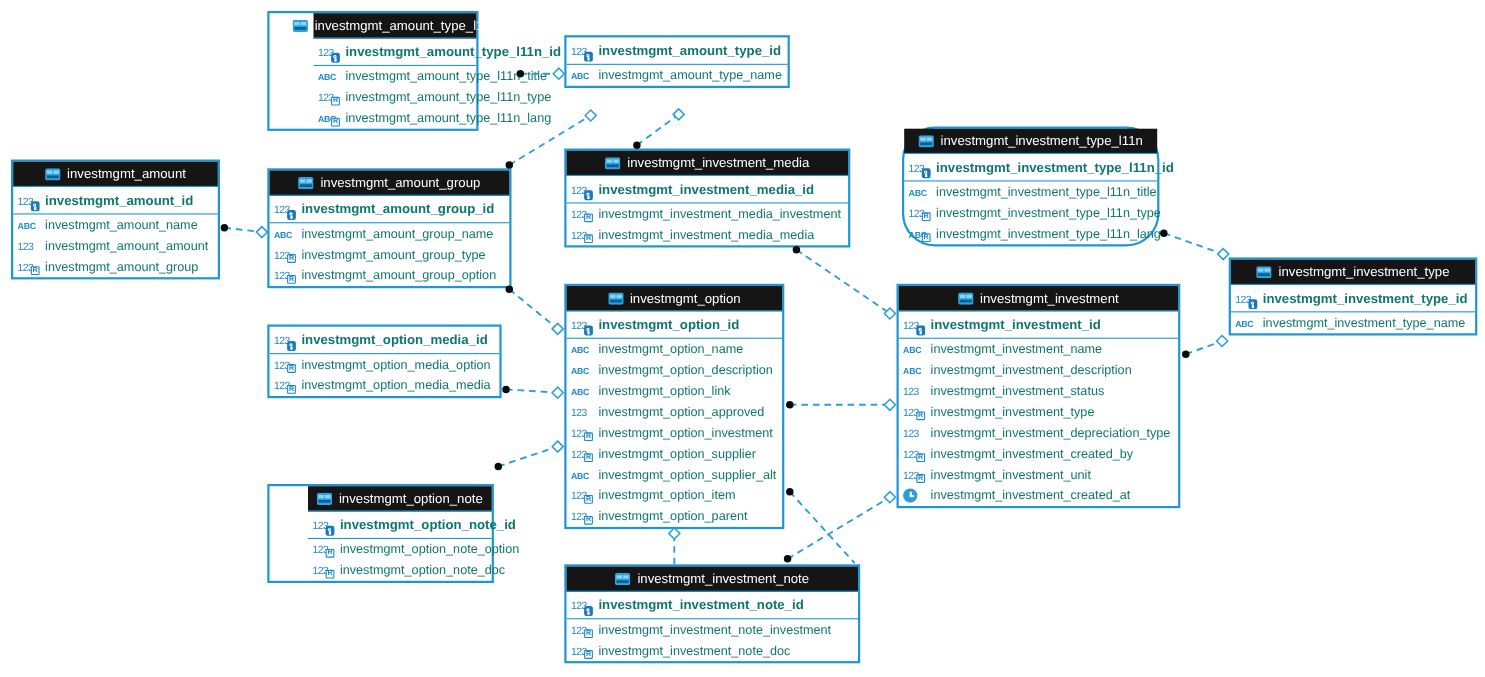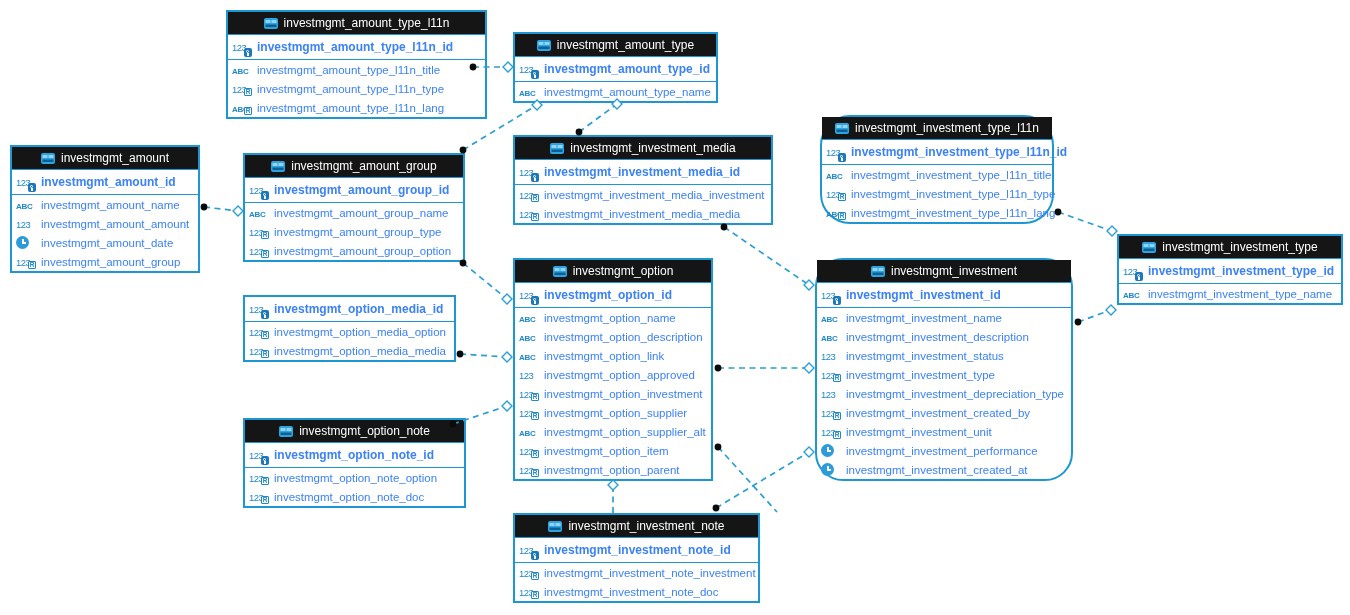--- a/index.html
+++ b/index.html
@@ -4,21 +4,21 @@
 <style>
   html,body{margin:0;padding:0;}
   body{width:1350px;height:615px;position:relative;background:#ffffff;
        font-family:"Liberation Sans",sans-serif;overflow:hidden;}
 
   .table{position:absolute;background:#fff;border:2px solid #1d97d4;box-sizing:border-box;}
   .thead{height:22px;background:#151515;border-bottom:1px solid #1d97d4;
          display:flex;align-items:center;justify-content:center;gap:6px;}
   .tname{color:#ffffff;font-size:12px;white-space:nowrap;}
   .row{height:19px;display:flex;align-items:center;gap:5px;padding:0 4px;
-       font-size:11.5px;color:#3b82f6;white-space:nowrap;}
+       font-size:11.5px;color:#0f766e;white-space:nowrap;}
   .row.pk{height:24px;font-weight:bold;font-size:12px;border-bottom:1px solid #1d97d4;}
 
   .ticon{display:inline-flex;flex:none;}
 
   .ficon{position:relative;width:20px;height:100%;flex:none;display:flex;align-items:center;}
   .fglyph{display:block;}
   .ficon[data-kind^="numeric"] .fglyph::before{content:"123";color:#1e88c9;font-size:9.5px;
         font-weight:normal;letter-spacing:-0.5px;}
   .ficon[data-kind^="text"] .fglyph::before{content:"ABC";color:#1e88c9;font-size:8px;
         font-weight:bold;letter-spacing:-0.3px;}
@@ -72,399 +72,376 @@
       </span>
       <span class="flabel">investmgmt_amount_name</span>
     </div>
   <div class="row">
       <span class="ficon" data-kind="numeric">
         <span class="fglyph"></span>
       </span>
       <span class="flabel">investmgmt_amount_amount</span>
     </div>
   <div class="row">
+      <span class="ficon" data-kind="numeric-fk">
+        <span class="fglyph"></span>
+        <span class="bfk"></span>
+      </span>
+      <span class="flabel">investmgmt_amount_group</span>
+    </div>
+</div>
+
+<div class="table" style="left:243px;top:10px;width:192px;padding-left:40px;">
+  <div class="thead">
+      <span class="ticon">
+        <svg width="14" height="11" viewBox="0 0 14 11">
+          <rect width="14" height="11" rx="2" fill="#2da4e0"></rect>
+          <rect x="1.5" y="2" width="5" height="3" fill="#8fd4f5"></rect>
+          <rect x="7.5" y="2" width="5" height="3" fill="#8fd4f5"></rect>
+          <rect x="1.5" y="6.5" width="11" height="2.5" fill="#0e5e93"></rect>
+        </svg>
+      </span>
+      <span class="tname">investmgmt_amount_type_l11n</span>
+    </div>
+  <div class="row pk">
+      <span class="ficon" data-kind="numeric-pk">
+        <span class="fglyph"></span>
+        <span class="bkey"></span>
+      </span>
+      <span class="flabel">investmgmt_amount_type_l11n_id</span>
+    </div>
+  <div class="row">
+      <span class="ficon" data-kind="text">
+        <span class="fglyph"></span>
+      </span>
+      <span class="flabel">investmgmt_amount_type_l11n_title</span>
+    </div>
+  <div class="row">
+      <span class="ficon" data-kind="numeric-fk">
+        <span class="fglyph"></span>
+        <span class="bfk"></span>
+      </span>
+      <span class="flabel">investmgmt_amount_type_l11n_type</span>
+    </div>
+  <div class="row">
+      <span class="ficon" data-kind="text-fk">
+        <span class="fglyph"></span>
+        <span class="bfk"></span>
+      </span>
+      <span class="flabel">investmgmt_amount_type_l11n_lang</span>
+    </div>
+</div>
+
+<div class="table" style="left:513px;top:32px;width:205px;">
+  <div class="row pk">
+      <span class="ficon" data-kind="numeric-pk">
+        <span class="fglyph"></span>
+        <span class="bkey"></span>
+      </span>
+      <span class="flabel">investmgmt_amount_type_id</span>
+    </div>
+  <div class="row">
+      <span class="ficon" data-kind="text">
+        <span class="fglyph"></span>
+      </span>
+      <span class="flabel">investmgmt_amount_type_name</span>
+    </div>
+</div>
+
+<div class="table" style="left:243px;top:153px;width:222px;">
+  <div class="thead">
+      <span class="ticon">
+        <svg width="14" height="11" viewBox="0 0 14 11">
+          <rect width="14" height="11" rx="2" fill="#2da4e0"></rect>
+          <rect x="1.5" y="2" width="5" height="3" fill="#8fd4f5"></rect>
+          <rect x="7.5" y="2" width="5" height="3" fill="#8fd4f5"></rect>
+          <rect x="1.5" y="6.5" width="11" height="2.5" fill="#0e5e93"></rect>
+        </svg>
+      </span>
+      <span class="tname">investmgmt_amount_group</span>
+    </div>
+  <div class="row pk">
+      <span class="ficon" data-kind="numeric-pk">
+        <span class="fglyph"></span>
+        <span class="bkey"></span>
+      </span>
+      <span class="flabel">investmgmt_amount_group_id</span>
+    </div>
+  <div class="row">
+      <span class="ficon" data-kind="text">
+        <span class="fglyph"></span>
+      </span>
+      <span class="flabel">investmgmt_amount_group_name</span>
+    </div>
+  <div class="row">
+      <span class="ficon" data-kind="numeric-fk">
+        <span class="fglyph"></span>
+        <span class="bfk"></span>
+      </span>
+      <span class="flabel">investmgmt_amount_group_type</span>
+    </div>
+  <div class="row">
+      <span class="ficon" data-kind="numeric-fk">
+        <span class="fglyph"></span>
+        <span class="bfk"></span>
+      </span>
+      <span class="flabel">investmgmt_amount_group_option</span>
+    </div>
+</div>
+
+<div class="table" style="left:513px;top:135px;width:260px;">
+  <div class="thead">
+      <span class="ticon">
+        <svg width="14" height="11" viewBox="0 0 14 11">
+          <rect width="14" height="11" rx="2" fill="#2da4e0"></rect>
+          <rect x="1.5" y="2" width="5" height="3" fill="#8fd4f5"></rect>
+          <rect x="7.5" y="2" width="5" height="3" fill="#8fd4f5"></rect>
+          <rect x="1.5" y="6.5" width="11" height="2.5" fill="#0e5e93"></rect>
+        </svg>
+      </span>
+      <span class="tname">investmgmt_investment_media</span>
+    </div>
+  <div class="row pk">
+      <span class="ficon" data-kind="numeric-pk">
+        <span class="fglyph"></span>
+        <span class="bkey"></span>
+      </span>
+      <span class="flabel">investmgmt_investment_media_id</span>
+    </div>
+  <div class="row">
+      <span class="ficon" data-kind="numeric-fk">
+        <span class="fglyph"></span>
+        <span class="bfk"></span>
+      </span>
+      <span class="flabel">investmgmt_investment_media_investment</span>
+    </div>
+  <div class="row">
+      <span class="ficon" data-kind="numeric-fk">
+        <span class="fglyph"></span>
+        <span class="bfk"></span>
+      </span>
+      <span class="flabel">investmgmt_investment_media_media</span>
+    </div>
+</div>
+
+<div class="table" style="left:820px;top:115px;width:234px;border-radius:30px;">
+  <div class="thead">
+      <span class="ticon">
+        <svg width="14" height="11" viewBox="0 0 14 11">
+          <rect width="14" height="11" rx="2" fill="#2da4e0"></rect>
+          <rect x="1.5" y="2" width="5" height="3" fill="#8fd4f5"></rect>
+          <rect x="7.5" y="2" width="5" height="3" fill="#8fd4f5"></rect>
+          <rect x="1.5" y="6.5" width="11" height="2.5" fill="#0e5e93"></rect>
+        </svg>
+      </span>
+      <span class="tname">investmgmt_investment_type_l11n</span>
+    </div>
+  <div class="row pk">
+      <span class="ficon" data-kind="numeric-pk">
+        <span class="fglyph"></span>
+        <span class="bkey"></span>
+      </span>
+      <span class="flabel">investmgmt_investment_type_l11n_id</span>
+    </div>
+  <div class="row">
+      <span class="ficon" data-kind="text">
+        <span class="fglyph"></span>
+      </span>
+      <span class="flabel">investmgmt_investment_type_l11n_title</span>
+    </div>
+  <div class="row">
+      <span class="ficon" data-kind="numeric-fk">
+        <span class="fglyph"></span>
+        <span class="bfk"></span>
+      </span>
+      <span class="flabel">investmgmt_investment_type_l11n_type</span>
+    </div>
+  <div class="row">
+      <span class="ficon" data-kind="text-fk">
+        <span class="fglyph"></span>
+        <span class="bfk"></span>
+      </span>
+      <span class="flabel">investmgmt_investment_type_l11n_lang</span>
+    </div>
+</div>
+
+<div class="table" style="left:1117px;top:234px;width:226px;">
+  <div class="thead">
+      <span class="ticon">
+        <svg width="14" height="11" viewBox="0 0 14 11">
+          <rect width="14" height="11" rx="2" fill="#2da4e0"></rect>
+          <rect x="1.5" y="2" width="5" height="3" fill="#8fd4f5"></rect>
+          <rect x="7.5" y="2" width="5" height="3" fill="#8fd4f5"></rect>
+          <rect x="1.5" y="6.5" width="11" height="2.5" fill="#0e5e93"></rect>
+        </svg>
+      </span>
+      <span class="tname">investmgmt_investment_type</span>
+    </div>
+  <div class="row pk">
+      <span class="ficon" data-kind="numeric-pk">
+        <span class="fglyph"></span>
+        <span class="bkey"></span>
+      </span>
+      <span class="flabel">investmgmt_investment_type_id</span>
+    </div>
+  <div class="row">
+      <span class="ficon" data-kind="text">
+        <span class="fglyph"></span>
+      </span>
+      <span class="flabel">investmgmt_investment_type_name</span>
+    </div>
+</div>
+
+<div class="table" style="left:513px;top:258px;width:200px;text-align:right;">
+  <div class="thead">
+      <span class="ticon">
+        <svg width="14" height="11" viewBox="0 0 14 11">
+          <rect width="14" height="11" rx="2" fill="#2da4e0"></rect>
+          <rect x="1.5" y="2" width="5" height="3" fill="#8fd4f5"></rect>
+          <rect x="7.5" y="2" width="5" height="3" fill="#8fd4f5"></rect>
+          <rect x="1.5" y="6.5" width="11" height="2.5" fill="#0e5e93"></rect>
+        </svg>
+      </span>
+      <span class="tname">investmgmt_option</span>
+    </div>
+  <div class="row pk">
+      <span class="ficon" data-kind="numeric-pk">
+        <span class="fglyph"></span>
+        <span class="bkey"></span>
+      </span>
+      <span class="flabel">investmgmt_option_id</span>
+    </div>
+  <div class="row">
+      <span class="ficon" data-kind="text">
+        <span class="fglyph"></span>
+      </span>
+      <span class="flabel">investmgmt_option_name</span>
+    </div>
+  <div class="row">
+      <span class="ficon" data-kind="text">
+        <span class="fglyph"></span>
+      </span>
+      <span class="flabel">investmgmt_option_description</span>
+    </div>
+  <div class="row">
+      <span class="ficon" data-kind="text">
+        <span class="fglyph"></span>
+      </span>
+      <span class="flabel">investmgmt_option_link</span>
+    </div>
+  <div class="row">
+      <span class="ficon" data-kind="numeric">
+        <span class="fglyph"></span>
+      </span>
+      <span class="flabel">investmgmt_option_approved</span>
+    </div>
+  <div class="row">
+      <span class="ficon" data-kind="numeric-fk">
+        <span class="fglyph"></span>
+        <span class="bfk"></span>
+      </span>
+      <span class="flabel">investmgmt_option_investment</span>
+    </div>
+  <div class="row">
+      <span class="ficon" data-kind="numeric-fk">
+        <span class="fglyph"></span>
+        <span class="bfk"></span>
+      </span>
+      <span class="flabel">investmgmt_option_supplier</span>
+    </div>
+  <div class="row">
+      <span class="ficon" data-kind="text">
+        <span class="fglyph"></span>
+      </span>
+      <span class="flabel">investmgmt_option_supplier_alt</span>
+    </div>
+  <div class="row">
+      <span class="ficon" data-kind="numeric-fk">
+        <span class="fglyph"></span>
+        <span class="bfk"></span>
+      </span>
+      <span class="flabel">investmgmt_option_item</span>
+    </div>
+  <div class="row">
+      <span class="ficon" data-kind="numeric-fk">
+        <span class="fglyph"></span>
+        <span class="bfk"></span>
+      </span>
+      <span class="flabel">investmgmt_option_parent</span>
+    </div>
+</div>
+
+<div class="table" style="left:815px;top:258px;width:258px;">
+  <div class="thead">
+      <span class="ticon">
+        <svg width="14" height="11" viewBox="0 0 14 11">
+          <rect width="14" height="11" rx="2" fill="#2da4e0"></rect>
+          <rect x="1.5" y="2" width="5" height="3" fill="#8fd4f5"></rect>
+          <rect x="7.5" y="2" width="5" height="3" fill="#8fd4f5"></rect>
+          <rect x="1.5" y="6.5" width="11" height="2.5" fill="#0e5e93"></rect>
+        </svg>
+      </span>
+      <span class="tname">investmgmt_investment</span>
+    </div>
+  <div class="row pk">
+      <span class="ficon" data-kind="numeric-pk">
+        <span class="fglyph"></span>
+        <span class="bkey"></span>
+      </span>
+      <span class="flabel">investmgmt_investment_id</span>
+    </div>
+  <div class="row">
+      <span class="ficon" data-kind="text">
+        <span class="fglyph"></span>
+      </span>
+      <span class="flabel">investmgmt_investment_name</span>
+    </div>
+  <div class="row">
+      <span class="ficon" data-kind="text">
+        <span class="fglyph"></span>
+      </span>
+      <span class="flabel">investmgmt_investment_description</span>
+    </div>
+  <div class="row">
+      <span class="ficon" data-kind="numeric">
+        <span class="fglyph"></span>
+      </span>
+      <span class="flabel">investmgmt_investment_status</span>
+    </div>
+  <div class="row">
+      <span class="ficon" data-kind="numeric-fk">
+        <span class="fglyph"></span>
+        <span class="bfk"></span>
+      </span>
+      <span class="flabel">investmgmt_investment_type</span>
+    </div>
+  <div class="row">
+      <span class="ficon" data-kind="numeric">
+        <span class="fglyph"></span>
+      </span>
+      <span class="flabel">investmgmt_investment_depreciation_type</span>
+    </div>
+  <div class="row">
+      <span class="ficon" data-kind="numeric-fk">
+        <span class="fglyph"></span>
+        <span class="bfk"></span>
+      </span>
+      <span class="flabel">investmgmt_investment_created_by</span>
+    </div>
+  <div class="row">
+      <span class="ficon" data-kind="numeric-fk">
+        <span class="fglyph"></span>
+        <span class="bfk"></span>
+      </span>
+      <span class="flabel">investmgmt_investment_unit</span>
+    </div>
+  <div class="row">
       <span class="ficon" data-kind="datetime">
         <span class="fglyph"></span>
       </span>
-      <span class="flabel">investmgmt_amount_date</span>
-    </div>
-  <div class="row">
-      <span class="ficon" data-kind="numeric-fk">
-        <span class="fglyph"></span>
-        <span class="bfk"></span>
-      </span>
-      <span class="flabel">investmgmt_amount_group</span>
-    </div>
-</div>
-
-<div class="table" style="left:226px;top:10px;width:261px;">
-  <div class="thead">
-      <span class="ticon">
-        <svg width="14" height="11" viewBox="0 0 14 11">
-          <rect width="14" height="11" rx="2" fill="#2da4e0"></rect>
-          <rect x="1.5" y="2" width="5" height="3" fill="#8fd4f5"></rect>
-          <rect x="7.5" y="2" width="5" height="3" fill="#8fd4f5"></rect>
-          <rect x="1.5" y="6.5" width="11" height="2.5" fill="#0e5e93"></rect>
-        </svg>
-      </span>
-      <span class="tname">investmgmt_amount_type_l11n</span>
-    </div>
-  <div class="row pk">
-      <span class="ficon" data-kind="numeric-pk">
-        <span class="fglyph"></span>
-        <span class="bkey"></span>
-      </span>
-      <span class="flabel">investmgmt_amount_type_l11n_id</span>
-    </div>
-  <div class="row">
-      <span class="ficon" data-kind="text">
-        <span class="fglyph"></span>
-      </span>
-      <span class="flabel">investmgmt_amount_type_l11n_title</span>
-    </div>
-  <div class="row">
-      <span class="ficon" data-kind="numeric-fk">
-        <span class="fglyph"></span>
-        <span class="bfk"></span>
-      </span>
-      <span class="flabel">investmgmt_amount_type_l11n_type</span>
-    </div>
-  <div class="row">
-      <span class="ficon" data-kind="text-fk">
-        <span class="fglyph"></span>
-        <span class="bfk"></span>
-      </span>
-      <span class="flabel">investmgmt_amount_type_l11n_lang</span>
-    </div>
-</div>
-
-<div class="table" style="left:513px;top:32px;width:205px;">
-  <div class="thead">
-      <span class="ticon">
-        <svg width="14" height="11" viewBox="0 0 14 11">
-          <rect width="14" height="11" rx="2" fill="#2da4e0"></rect>
-          <rect x="1.5" y="2" width="5" height="3" fill="#8fd4f5"></rect>
-          <rect x="7.5" y="2" width="5" height="3" fill="#8fd4f5"></rect>
-          <rect x="1.5" y="6.5" width="11" height="2.5" fill="#0e5e93"></rect>
-        </svg>
-      </span>
-      <span class="tname">investmgmt_amount_type</span>
-    </div>
-  <div class="row pk">
-      <span class="ficon" data-kind="numeric-pk">
-        <span class="fglyph"></span>
-        <span class="bkey"></span>
-      </span>
-      <span class="flabel">investmgmt_amount_type_id</span>
-    </div>
-  <div class="row">
-      <span class="ficon" data-kind="text">
-        <span class="fglyph"></span>
-      </span>
-      <span class="flabel">investmgmt_amount_type_name</span>
-    </div>
-</div>
-
-<div class="table" style="left:243px;top:153px;width:222px;">
-  <div class="thead">
-      <span class="ticon">
-        <svg width="14" height="11" viewBox="0 0 14 11">
-          <rect width="14" height="11" rx="2" fill="#2da4e0"></rect>
-          <rect x="1.5" y="2" width="5" height="3" fill="#8fd4f5"></rect>
-          <rect x="7.5" y="2" width="5" height="3" fill="#8fd4f5"></rect>
-          <rect x="1.5" y="6.5" width="11" height="2.5" fill="#0e5e93"></rect>
-        </svg>
-      </span>
-      <span class="tname">investmgmt_amount_group</span>
-    </div>
-  <div class="row pk">
-      <span class="ficon" data-kind="numeric-pk">
-        <span class="fglyph"></span>
-        <span class="bkey"></span>
-      </span>
-      <span class="flabel">investmgmt_amount_group_id</span>
-    </div>
-  <div class="row">
-      <span class="ficon" data-kind="text">
-        <span class="fglyph"></span>
-      </span>
-      <span class="flabel">investmgmt_amount_group_name</span>
-    </div>
-  <div class="row">
-      <span class="ficon" data-kind="numeric-fk">
-        <span class="fglyph"></span>
-        <span class="bfk"></span>
-      </span>
-      <span class="flabel">investmgmt_amount_group_type</span>
-    </div>
-  <div class="row">
-      <span class="ficon" data-kind="numeric-fk">
-        <span class="fglyph"></span>
-        <span class="bfk"></span>
-      </span>
-      <span class="flabel">investmgmt_amount_group_option</span>
-    </div>
-</div>
-
-<div class="table" style="left:513px;top:135px;width:260px;">
-  <div class="thead">
-      <span class="ticon">
-        <svg width="14" height="11" viewBox="0 0 14 11">
-          <rect width="14" height="11" rx="2" fill="#2da4e0"></rect>
-          <rect x="1.5" y="2" width="5" height="3" fill="#8fd4f5"></rect>
-          <rect x="7.5" y="2" width="5" height="3" fill="#8fd4f5"></rect>
-          <rect x="1.5" y="6.5" width="11" height="2.5" fill="#0e5e93"></rect>
-        </svg>
-      </span>
-      <span class="tname">investmgmt_investment_media</span>
-    </div>
-  <div class="row pk">
-      <span class="ficon" data-kind="numeric-pk">
-        <span class="fglyph"></span>
-        <span class="bkey"></span>
-      </span>
-      <span class="flabel">investmgmt_investment_media_id</span>
-    </div>
-  <div class="row">
-      <span class="ficon" data-kind="numeric-fk">
-        <span class="fglyph"></span>
-        <span class="bfk"></span>
-      </span>
-      <span class="flabel">investmgmt_investment_media_investment</span>
-    </div>
-  <div class="row">
-      <span class="ficon" data-kind="numeric-fk">
-        <span class="fglyph"></span>
-        <span class="bfk"></span>
-      </span>
-      <span class="flabel">investmgmt_investment_media_media</span>
-    </div>
-</div>
-
-<div class="table" style="left:820px;top:115px;width:234px;border-radius:30px;">
-  <div class="thead">
-      <span class="ticon">
-        <svg width="14" height="11" viewBox="0 0 14 11">
-          <rect width="14" height="11" rx="2" fill="#2da4e0"></rect>
-          <rect x="1.5" y="2" width="5" height="3" fill="#8fd4f5"></rect>
-          <rect x="7.5" y="2" width="5" height="3" fill="#8fd4f5"></rect>
-          <rect x="1.5" y="6.5" width="11" height="2.5" fill="#0e5e93"></rect>
-        </svg>
-      </span>
-      <span class="tname">investmgmt_investment_type_l11n</span>
-    </div>
-  <div class="row pk">
-      <span class="ficon" data-kind="numeric-pk">
-        <span class="fglyph"></span>
-        <span class="bkey"></span>
-      </span>
-      <span class="flabel">investmgmt_investment_type_l11n_id</span>
-    </div>
-  <div class="row">
-      <span class="ficon" data-kind="text">
-        <span class="fglyph"></span>
-      </span>
-      <span class="flabel">investmgmt_investment_type_l11n_title</span>
-    </div>
-  <div class="row">
-      <span class="ficon" data-kind="numeric-fk">
-        <span class="fglyph"></span>
-        <span class="bfk"></span>
-      </span>
-      <span class="flabel">investmgmt_investment_type_l11n_type</span>
-    </div>
-  <div class="row">
-      <span class="ficon" data-kind="text-fk">
-        <span class="fglyph"></span>
-        <span class="bfk"></span>
-      </span>
-      <span class="flabel">investmgmt_investment_type_l11n_lang</span>
-    </div>
-</div>
-
-<div class="table" style="left:1117px;top:234px;width:226px;">
-  <div class="thead">
-      <span class="ticon">
-        <svg width="14" height="11" viewBox="0 0 14 11">
-          <rect width="14" height="11" rx="2" fill="#2da4e0"></rect>
-          <rect x="1.5" y="2" width="5" height="3" fill="#8fd4f5"></rect>
-          <rect x="7.5" y="2" width="5" height="3" fill="#8fd4f5"></rect>
-          <rect x="1.5" y="6.5" width="11" height="2.5" fill="#0e5e93"></rect>
-        </svg>
-      </span>
-      <span class="tname">investmgmt_investment_type</span>
-    </div>
-  <div class="row pk">
-      <span class="ficon" data-kind="numeric-pk">
-        <span class="fglyph"></span>
-        <span class="bkey"></span>
-      </span>
-      <span class="flabel">investmgmt_investment_type_id</span>
-    </div>
-  <div class="row">
-      <span class="ficon" data-kind="text">
-        <span class="fglyph"></span>
-      </span>
-      <span class="flabel">investmgmt_investment_type_name</span>
-    </div>
-</div>
-
-<div class="table" style="left:513px;top:258px;width:200px;text-align:right;">
-  <div class="thead">
-      <span class="ticon">
-        <svg width="14" height="11" viewBox="0 0 14 11">
-          <rect width="14" height="11" rx="2" fill="#2da4e0"></rect>
-          <rect x="1.5" y="2" width="5" height="3" fill="#8fd4f5"></rect>
-          <rect x="7.5" y="2" width="5" height="3" fill="#8fd4f5"></rect>
-          <rect x="1.5" y="6.5" width="11" height="2.5" fill="#0e5e93"></rect>
-        </svg>
-      </span>
-      <span class="tname">investmgmt_option</span>
-    </div>
-  <div class="row pk">
-      <span class="ficon" data-kind="numeric-pk">
-        <span class="fglyph"></span>
-        <span class="bkey"></span>
-      </span>
-      <span class="flabel">investmgmt_option_id</span>
-    </div>
-  <div class="row">
-      <span class="ficon" data-kind="text">
-        <span class="fglyph"></span>
-      </span>
-      <span class="flabel">investmgmt_option_name</span>
-    </div>
-  <div class="row">
-      <span class="ficon" data-kind="text">
-        <span class="fglyph"></span>
-      </span>
-      <span class="flabel">investmgmt_option_description</span>
-    </div>
-  <div class="row">
-      <span class="ficon" data-kind="text">
-        <span class="fglyph"></span>
-      </span>
-      <span class="flabel">investmgmt_option_link</span>
-    </div>
-  <div class="row">
-      <span class="ficon" data-kind="numeric">
-        <span class="fglyph"></span>
-      </span>
-      <span class="flabel">investmgmt_option_approved</span>
-    </div>
-  <div class="row">
-      <span class="ficon" data-kind="numeric-fk">
-        <span class="fglyph"></span>
-        <span class="bfk"></span>
-      </span>
-      <span class="flabel">investmgmt_option_investment</span>
-    </div>
-  <div class="row">
-      <span class="ficon" data-kind="numeric-fk">
-        <span class="fglyph"></span>
-        <span class="bfk"></span>
-      </span>
-      <span class="flabel">investmgmt_option_supplier</span>
-    </div>
-  <div class="row">
-      <span class="ficon" data-kind="text">
-        <span class="fglyph"></span>
-      </span>
-      <span class="flabel">investmgmt_option_supplier_alt</span>
-    </div>
-  <div class="row">
-      <span class="ficon" data-kind="numeric-fk">
-        <span class="fglyph"></span>
-        <span class="bfk"></span>
-      </span>
-      <span class="flabel">investmgmt_option_item</span>
-    </div>
-  <div class="row">
-      <span class="ficon" data-kind="numeric-fk">
-        <span class="fglyph"></span>
-        <span class="bfk"></span>
-      </span>
-      <span class="flabel">investmgmt_option_parent</span>
-    </div>
-</div>
-
-<div class="table" style="left:815px;top:258px;width:258px;border-radius:28px;">
-  <div class="thead">
-      <span class="ticon">
-        <svg width="14" height="11" viewBox="0 0 14 11">
-          <rect width="14" height="11" rx="2" fill="#2da4e0"></rect>
-          <rect x="1.5" y="2" width="5" height="3" fill="#8fd4f5"></rect>
-          <rect x="7.5" y="2" width="5" height="3" fill="#8fd4f5"></rect>
-          <rect x="1.5" y="6.5" width="11" height="2.5" fill="#0e5e93"></rect>
-        </svg>
-      </span>
-      <span class="tname">investmgmt_investment</span>
-    </div>
-  <div class="row pk">
-      <span class="ficon" data-kind="numeric-pk">
-        <span class="fglyph"></span>
-        <span class="bkey"></span>
-      </span>
-      <span class="flabel">investmgmt_investment_id</span>
-    </div>
-  <div class="row">
-      <span class="ficon" data-kind="text">
-        <span class="fglyph"></span>
-      </span>
-      <span class="flabel">investmgmt_investment_name</span>
-    </div>
-  <div class="row">
-      <span class="ficon" data-kind="text">
-        <span class="fglyph"></span>
-      </span>
-      <span class="flabel">investmgmt_investment_description</span>
-    </div>
-  <div class="row">
-      <span class="ficon" data-kind="numeric">
-        <span class="fglyph"></span>
-      </span>
-      <span class="flabel">investmgmt_investment_status</span>
-    </div>
-  <div class="row">
-      <span class="ficon" data-kind="numeric-fk">
-        <span class="fglyph"></span>
-        <span class="bfk"></span>
-      </span>
-      <span class="flabel">investmgmt_investment_type</span>
-    </div>
-  <div class="row">
-      <span class="ficon" data-kind="numeric">
-        <span class="fglyph"></span>
-      </span>
-      <span class="flabel">investmgmt_investment_depreciation_type</span>
-    </div>
-  <div class="row">
-      <span class="ficon" data-kind="numeric-fk">
-        <span class="fglyph"></span>
-        <span class="bfk"></span>
-      </span>
-      <span class="flabel">investmgmt_investment_created_by</span>
-    </div>
-  <div class="row">
-      <span class="ficon" data-kind="numeric-fk">
-        <span class="fglyph"></span>
-        <span class="bfk"></span>
-      </span>
-      <span class="flabel">investmgmt_investment_unit</span>
-    </div>
-  <div class="row">
-      <span class="ficon" data-kind="datetime">
-        <span class="fglyph"></span>
-      </span>
-      <span class="flabel">investmgmt_investment_performance</span>
-    </div>
-  <div class="row">
-      <span class="ficon" data-kind="datetime">
-        <span class="fglyph"></span>
-      </span>
       <span class="flabel">investmgmt_investment_created_at</span>
     </div>
 </div>
 
 <div class="table" style="left:243px;top:295px;width:213px;">
   <div class="row pk">
       <span class="ficon" data-kind="numeric-pk">
         <span class="fglyph"></span>
         <span class="bkey"></span>
       </span>
@@ -479,21 +456,21 @@
     </div>
   <div class="row">
       <span class="ficon" data-kind="numeric-fk">
         <span class="fglyph"></span>
         <span class="bfk"></span>
       </span>
       <span class="flabel">investmgmt_option_media_media</span>
     </div>
 </div>
 
-<div class="table" style="left:243px;top:418px;width:223px;">
+<div class="table" style="left:243px;top:440px;width:206px;padding-left:35px;">
   <div class="thead">
       <span class="ticon">
         <svg width="14" height="11" viewBox="0 0 14 11">
           <rect width="14" height="11" rx="2" fill="#2da4e0"></rect>
           <rect x="1.5" y="2" width="5" height="3" fill="#8fd4f5"></rect>
           <rect x="7.5" y="2" width="5" height="3" fill="#8fd4f5"></rect>
           <rect x="1.5" y="6.5" width="11" height="2.5" fill="#0e5e93"></rect>
         </svg>
       </span>
       <span class="tname">investmgmt_option_note</span>
@@ -514,21 +491,21 @@
     </div>
   <div class="row">
       <span class="ficon" data-kind="numeric-fk">
         <span class="fglyph"></span>
         <span class="bfk"></span>
       </span>
       <span class="flabel">investmgmt_option_note_doc</span>
     </div>
 </div>
 
-<div class="table" style="left:513px;top:513px;width:247px;">
+<div class="table" style="left:513px;top:513px;width:269px;">
   <div class="thead">
       <span class="ticon">
         <svg width="14" height="11" viewBox="0 0 14 11">
           <rect width="14" height="11" rx="2" fill="#2da4e0"></rect>
           <rect x="1.5" y="2" width="5" height="3" fill="#8fd4f5"></rect>
           <rect x="7.5" y="2" width="5" height="3" fill="#8fd4f5"></rect>
           <rect x="1.5" y="6.5" width="11" height="2.5" fill="#0e5e93"></rect>
         </svg>
       </span>
       <span class="tname">investmgmt_investment_note</span>

